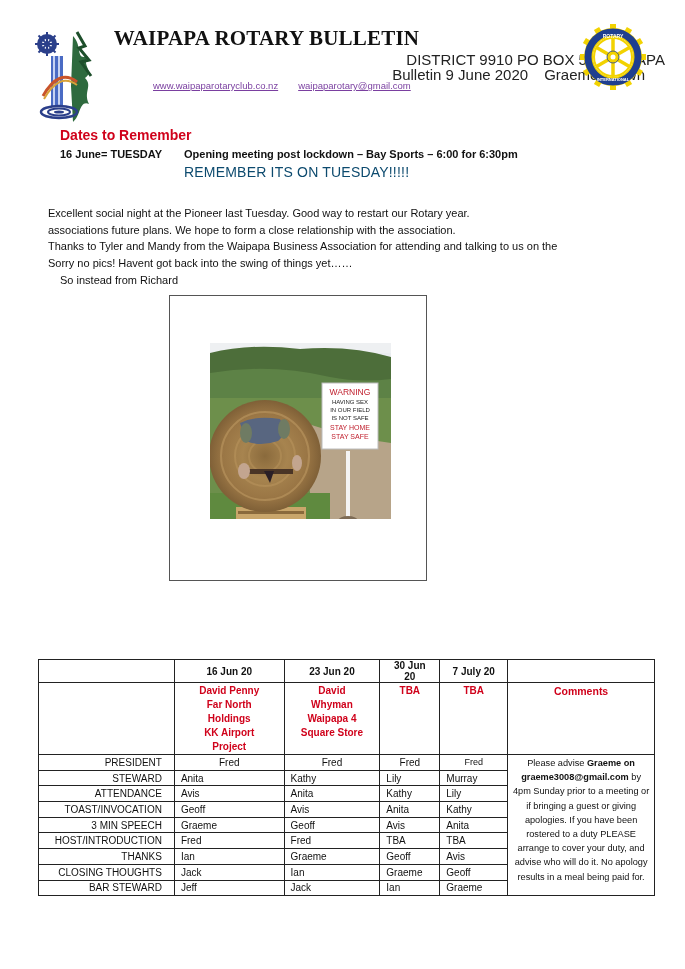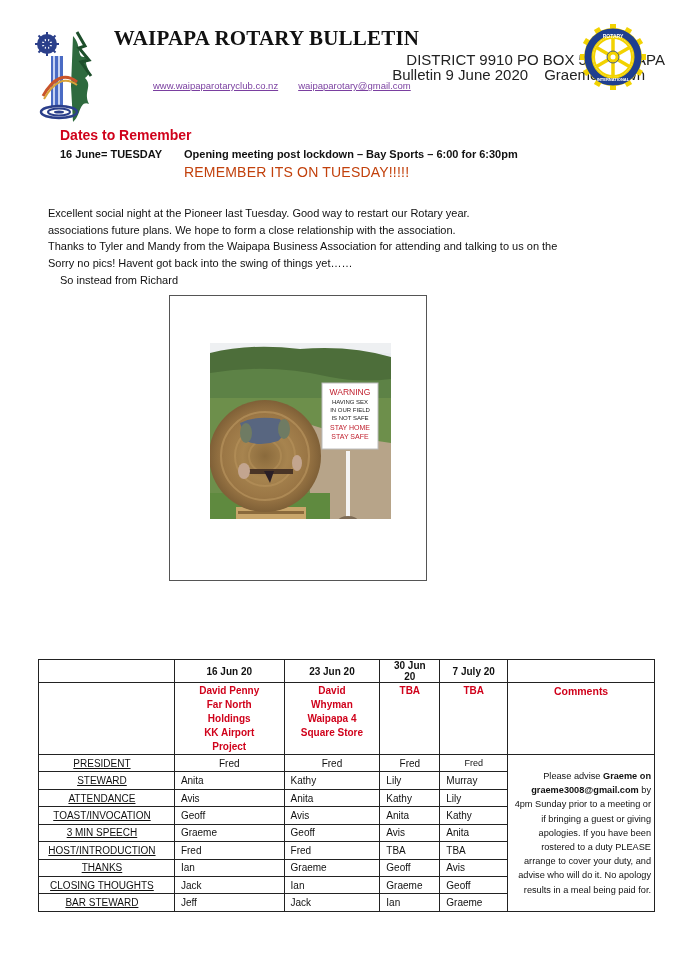--- a/index.html
+++ b/index.html
@@ -17,38 +17,38 @@
   .sub2 { top: 66px; }
   .sub1 span, .sub2 span { display: inline-block; transform: translateX(-20px); }
   .sub2 .gap { display: inline-block; width: 16px; }
   .links { position: absolute; left: 153px; top: 80px; font-size: 9.5px; }
   .links a { color: #7a3fa0; text-decoration: underline; }
   .links .sep { display: inline-block; width: 20px; }
 
   .dates-head { position: absolute; left: 60px; top: 127px; font-size: 14px; font-weight: bold; color: #d0021b; }
   .date-line { position: absolute; left: 60px; top: 148px; font-size: 11px; font-weight: bold; color: #111; }
   .date-line .d { display: inline-block; width: 124px; }
-  .remember { position: absolute; left: 184px; top: 164px; font-size: 14px; color: #c2410c; letter-spacing: 0.2px; }
+  .remember { position: absolute; left: 184px; top: 164px; font-size: 14px; color: #0c4a6e; letter-spacing: 0.2px; }
 
   .para { position: absolute; left: 48px; top: 205px; font-size: 11px; line-height: 16.5px; color: #111; width: 600px; }
   .para p { margin: 0; white-space: nowrap; }
   .instead { position: absolute; left: 60px; top: 274px; font-size: 11px; color: #111; }
 
   .photo-frame { position: absolute; left: 169px; top: 295px; width: 258px; height: 286px; border: 1px solid #555; background: #fff; }
   .photo { position: absolute; left: 40px; top: 47px; width: 181px; height: 176px; overflow: hidden; }
 
   table.roster { position: absolute; left: 38px; top: 659px; width: 617px; border-collapse: collapse; font-size: 10px; color: #111; }
   table.roster td { border: 1px solid #222; padding: 0 12px; height: 15.7px; vertical-align: middle; }
   table.roster tr.hdr td { font-weight: bold; text-align: center; height: 17px; }
   table.roster tr.spk td { height: 42px; text-align: center; vertical-align: top; color: #d0021b; font-weight: bold; line-height: 14px; padding-top: 1px; }
-  table.roster td.role { text-align: center; padding-left: 3px; text-decoration: underline; }
+  table.roster td.role { text-align: right; padding-left: 3px; }
   table.roster td.c { text-align: center; }
   table.roster td.l { text-align: left; padding-left: 6px; margin-left: 32px; }
   table.roster td.comments-head { vertical-align: bottom; text-align: center; color: #111; font-weight: bold; font-size: 10.5px; padding-bottom: 1px; }
-  table.roster td.comments-body { vertical-align: top; font-size: 9.2px; line-height: 14.2px; padding: 14px 3px; text-align: right; }
+  table.roster td.comments-body { vertical-align: top; font-size: 9.2px; line-height: 14.2px; padding: 1px 3px; text-align: center; }
   table.roster td.comments-body b { font-weight: bold; }
   table.roster { border: 1.5px solid #111; }
 </style>
 </head>
 <body>
 
 <div class="logo-left">
   <svg width="80" height="100" viewBox="0 0 80 100">
     <g transform="translate(14,18)">
       <circle r="10" fill="#2b3f8a"></circle>

